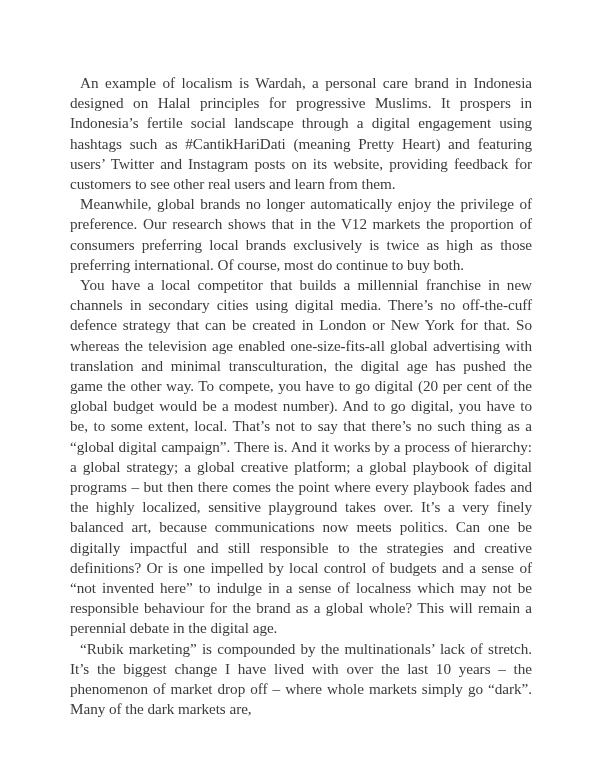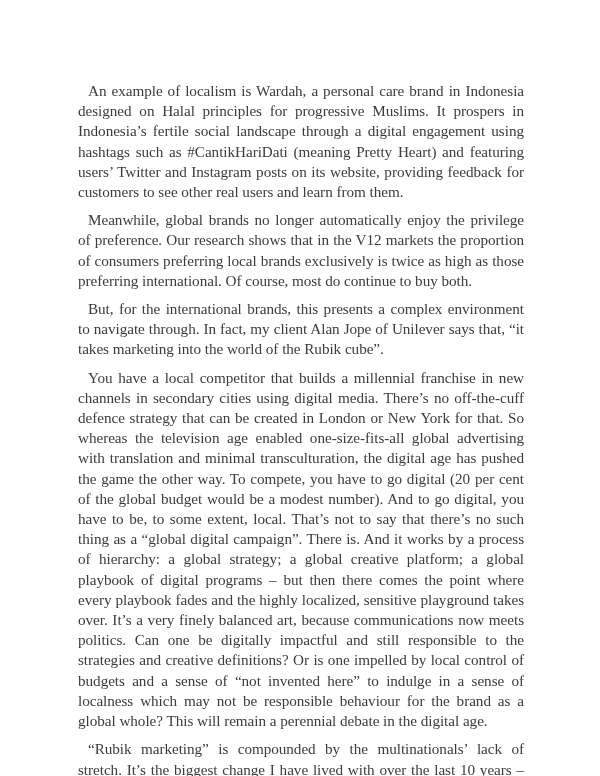--- a/index.html
+++ b/index.html
@@ -19,27 +19,26 @@
       top: 73px;
       width: 462px;
       font-family: "Liberation Serif", "DejaVu Serif", serif;
       font-size: 15.2px;
       line-height: 20.2px;
       color: #3b3b3b;
       text-align: justify;
       letter-spacing: -0.05px;
     }
     .page p {
-      margin: 8px;
+      margin: 0;
       text-indent: 10px;
       hyphens: none;
     }
   </style>
 </head>
 <body>
 
 <div class="page">
   <p>An example of localism is Wardah, a personal care brand in Indonesia designed on Halal principles for progressive Muslims. It prospers in Indonesia’s fertile social landscape through a digital engagement using hashtags such as #CantikHariDati (meaning Pretty Heart) and featuring users’ Twitter and Instagram posts on its website, providing feedback for customers to see other real users and learn from them.</p>
   <p>Meanwhile, global brands no longer automatically enjoy the privilege of preference. Our research shows that in the V12 markets the proportion of consumers preferring local brands exclusively is twice as high as those preferring international. Of course, most do continue to buy both.</p>
-  <p>But, for the international brands, this presents a complex environment to navigate through. In fact, my client Alan Jope of Unilever says that, “it takes marketing into the world of the Rubik cube”.</p>
   <p>You have a local competitor that builds a millennial franchise in new channels in secondary cities using digital media. There’s no off-the-cuff defence strategy that can be created in London or New York for that. So whereas the television age enabled one-size-fits-all global advertising with translation and minimal transculturation, the digital age has pushed the game the other way. To compete, you have to go digital (20 per cent of the global budget would be a modest number). And to go digital, you have to be, to some extent, local. That’s not to say that there’s no such thing as a “global digital campaign”. There is. And it works by a process of hierarchy: a global strategy; a global creative platform; a global playbook of digital programs – but then there comes the point where every playbook fades and the highly localized, sensitive playground takes over. It’s a very finely balanced art, because communications now meets politics. Can one be digitally impactful and still responsible to the strategies and creative definitions? Or is one impelled by local control of budgets and a sense of “not invented here” to indulge in a sense of localness which may not be responsible behaviour for the brand as a global whole? This will remain a perennial debate in the digital age.</p>
   <p>“Rubik marketing” is compounded by the multinationals’ lack of stretch. It’s the biggest change I have lived with over the last 10 years – the phenomenon of market drop off – where whole markets simply go “dark”. Many of the dark markets are,</p>
 </div>
 
 </body></html>

